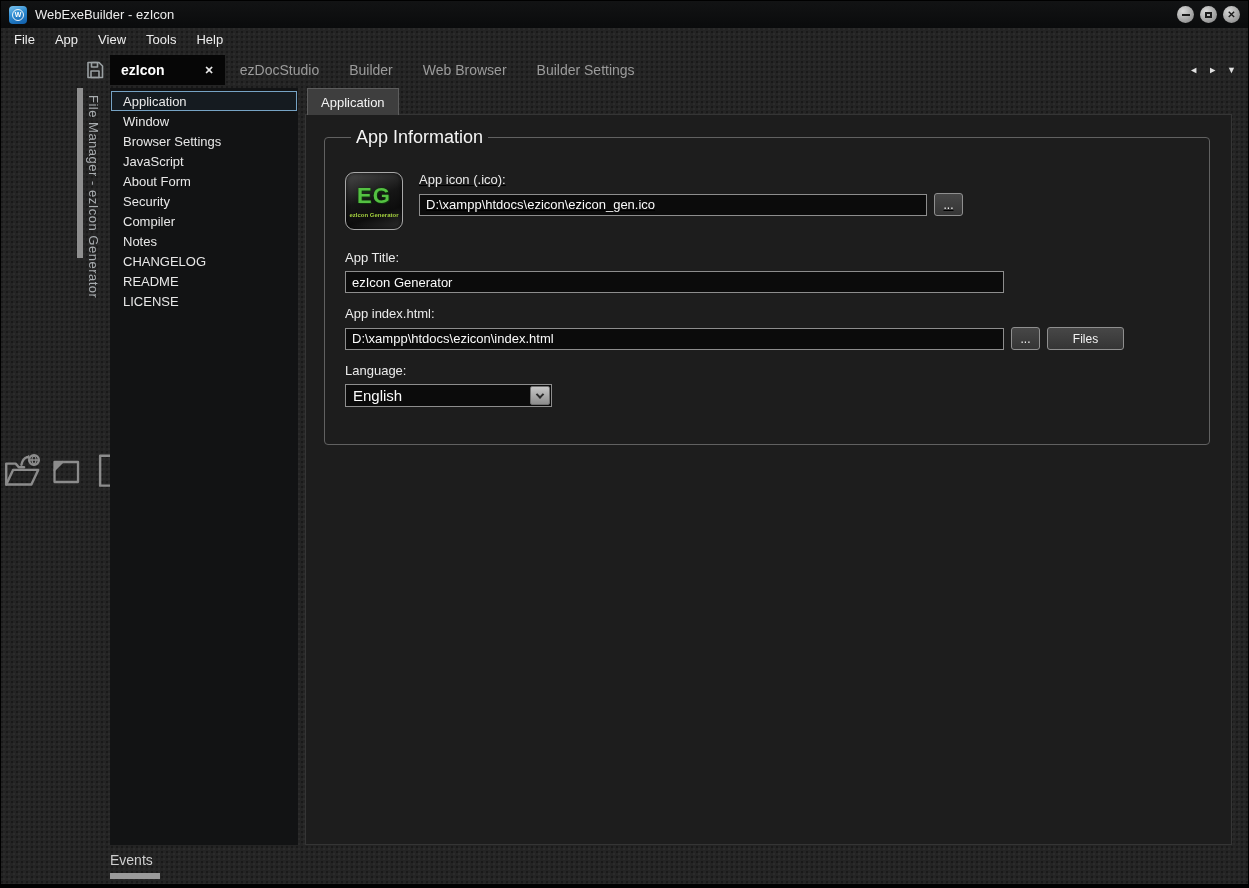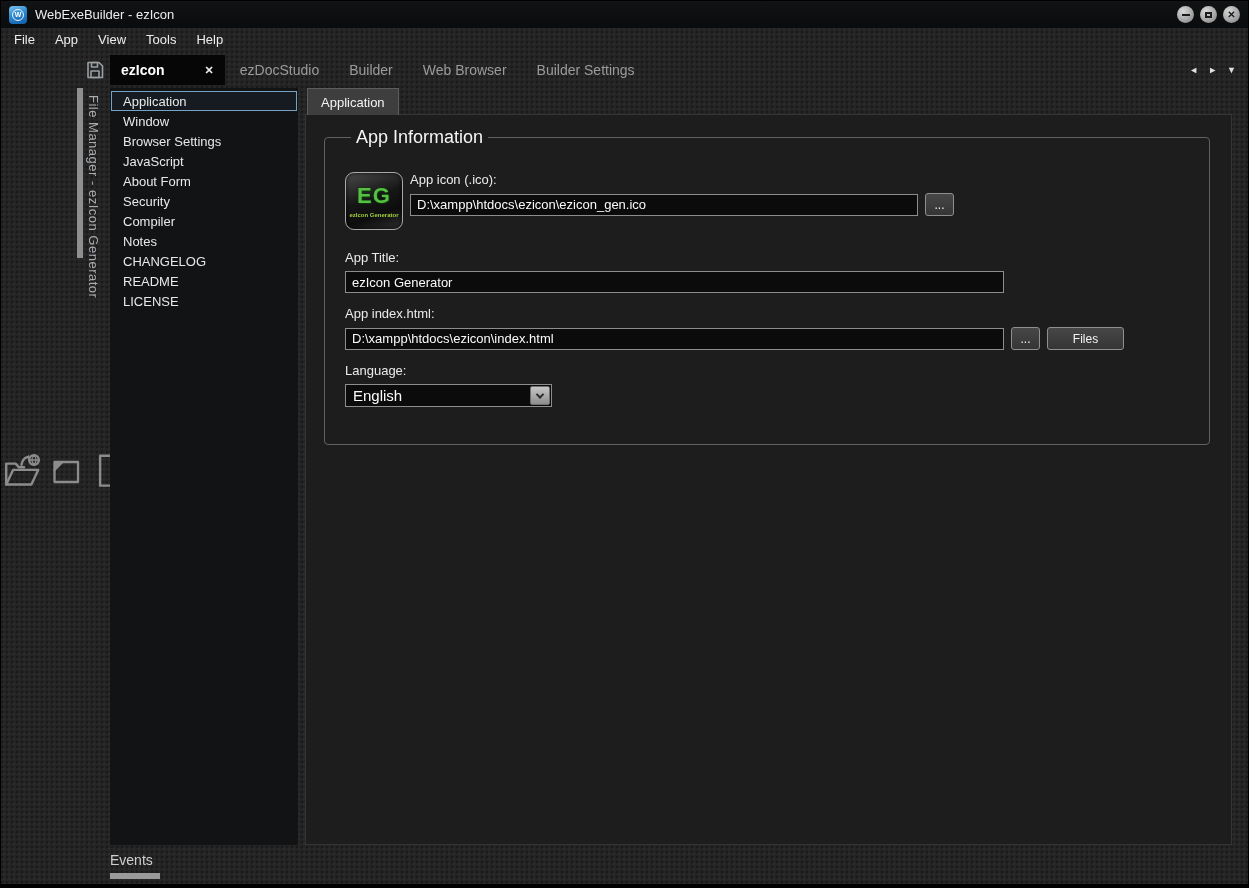--- a/index.html
+++ b/index.html
@@ -116,21 +116,21 @@
     border:1px solid #a8a8a8;
     background:linear-gradient(160deg,#4a4a4a 0%,#161616 45%,#0d0d0d 70%,#2e2e2e 100%);
     box-shadow:inset 0 0 4px rgba(0,0,0,.8);
     display:flex; flex-direction:column; align-items:center; justify-content:center;
   }
   .app-icon-thumb .eg {
     font-size:22px; font-weight:bold; color:#54c142; line-height:1; letter-spacing:1px;
     text-shadow:0 0 2px #0a3a08, 1px 1px 0 #123310;
   }
   .app-icon-thumb .cap { font-size:6px; font-weight:bold; color:#a3cf3e; margin-top:5px; white-space:nowrap; }
-  .icon-col { margin-left:7px; flex:1; }
+  .icon-col { margin-left:16px; flex:1;text-decoration:underline; }
 
   .form-label { display:block; color:#ebebeb; font-size:13px; }
   .inrow { display:flex; align-items:center; gap:7px; margin-top:6px; }
   input.field {
     height:22px; background:#0b0b0b; border:1px solid #8d8d8d; color:#fafafa;
     font-family:"Liberation Sans", sans-serif; font-size:13px; padding:0 6px; outline:none;
   }
   .w-icon-path { width:508px; }
   .w-full { width:659px; }
   .btn {

